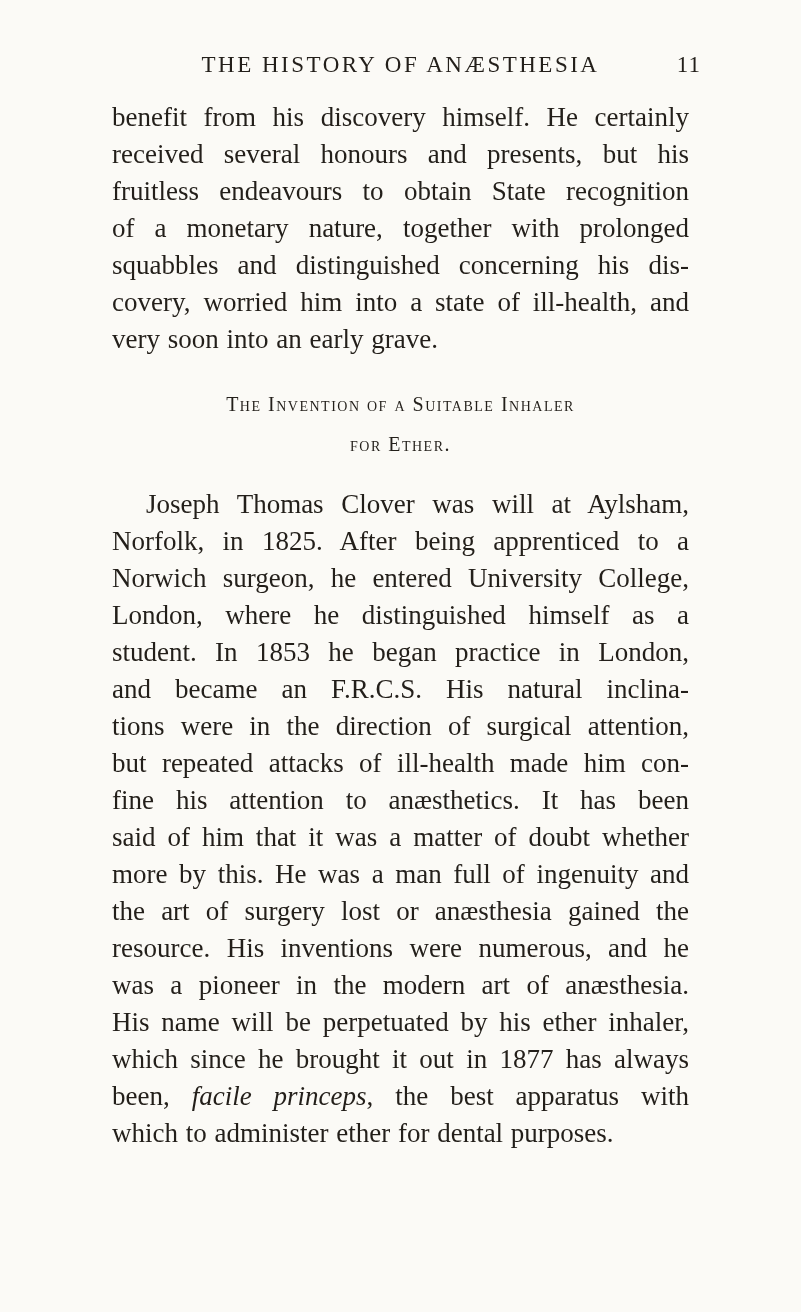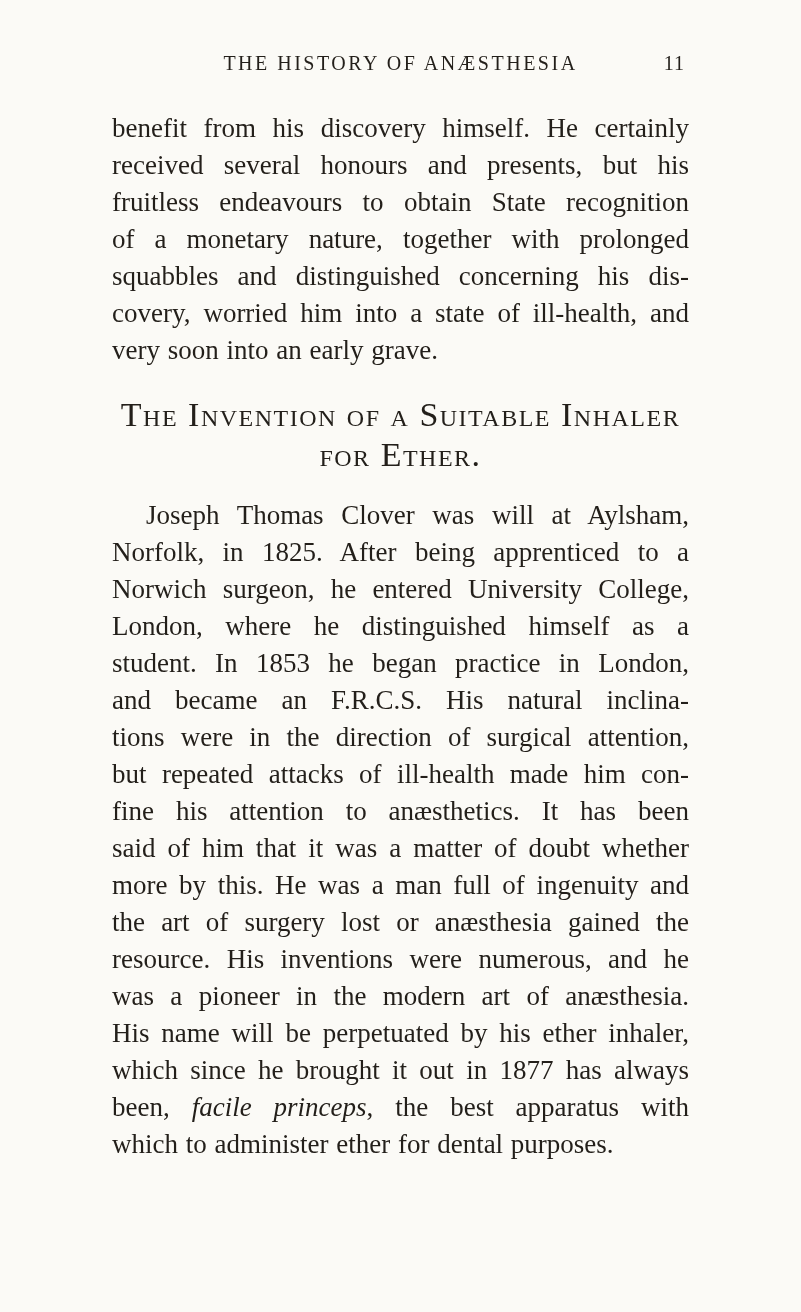--- a/index.html
+++ b/index.html
@@ -15,32 +15,32 @@
     background: #fbfaf6;
     color: #231f1a;
     font-family: "Liberation Serif", "DejaVu Serif", serif;
     box-sizing: border-box;
     padding: 52px 100px 0 100px;
     overflow: hidden;
   }
   .running-head {
     position: relative;
     height: 32px;
-    margin-bottom: 26px;
-    font-size: 20px;
+    margin-bottom: 15px;
+    font-size: 23px;
     letter-spacing: 2.5px;
     white-space: nowrap;
   }
   .head-title {
     display: block;
     text-align: center;
   }
   .page-num {
     position: absolute;
-    right: 16px;
+    right: 0;
     top: 0;
     letter-spacing: 1px;
   }
   .body-text {
     font-size: 27px;
     line-height: 37px;
   }
   .para {
     margin: 12px;
     padding: 0;
@@ -52,21 +52,21 @@
     word-spacing: 1px;
   }
   .line.last {
     text-align-last: left;
   }
   .line.indent {
     text-indent: 34px;
   }
   .section-heading {
     margin: 26px 0 22px 0;
-    font-size: 34px;
+    font-size: 20px;
     font-weight: normal;
     font-variant: small-caps;
     letter-spacing: 1.5px;
     line-height: 40px;
     text-align: center;
   }
   .heading-line {
     display: block;
   }
   em {

